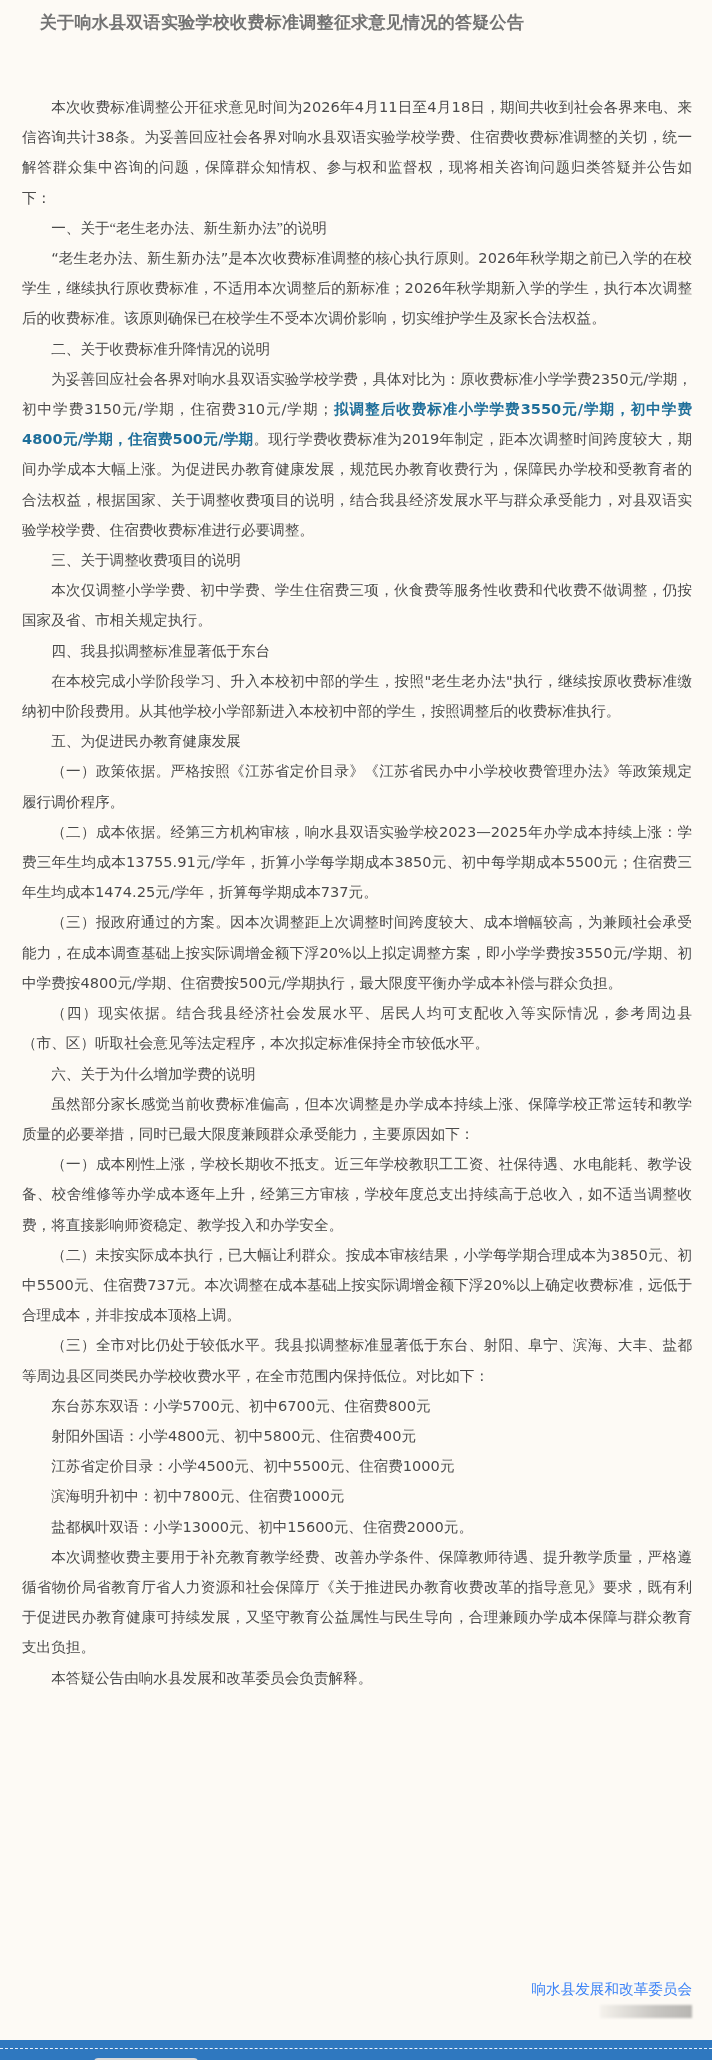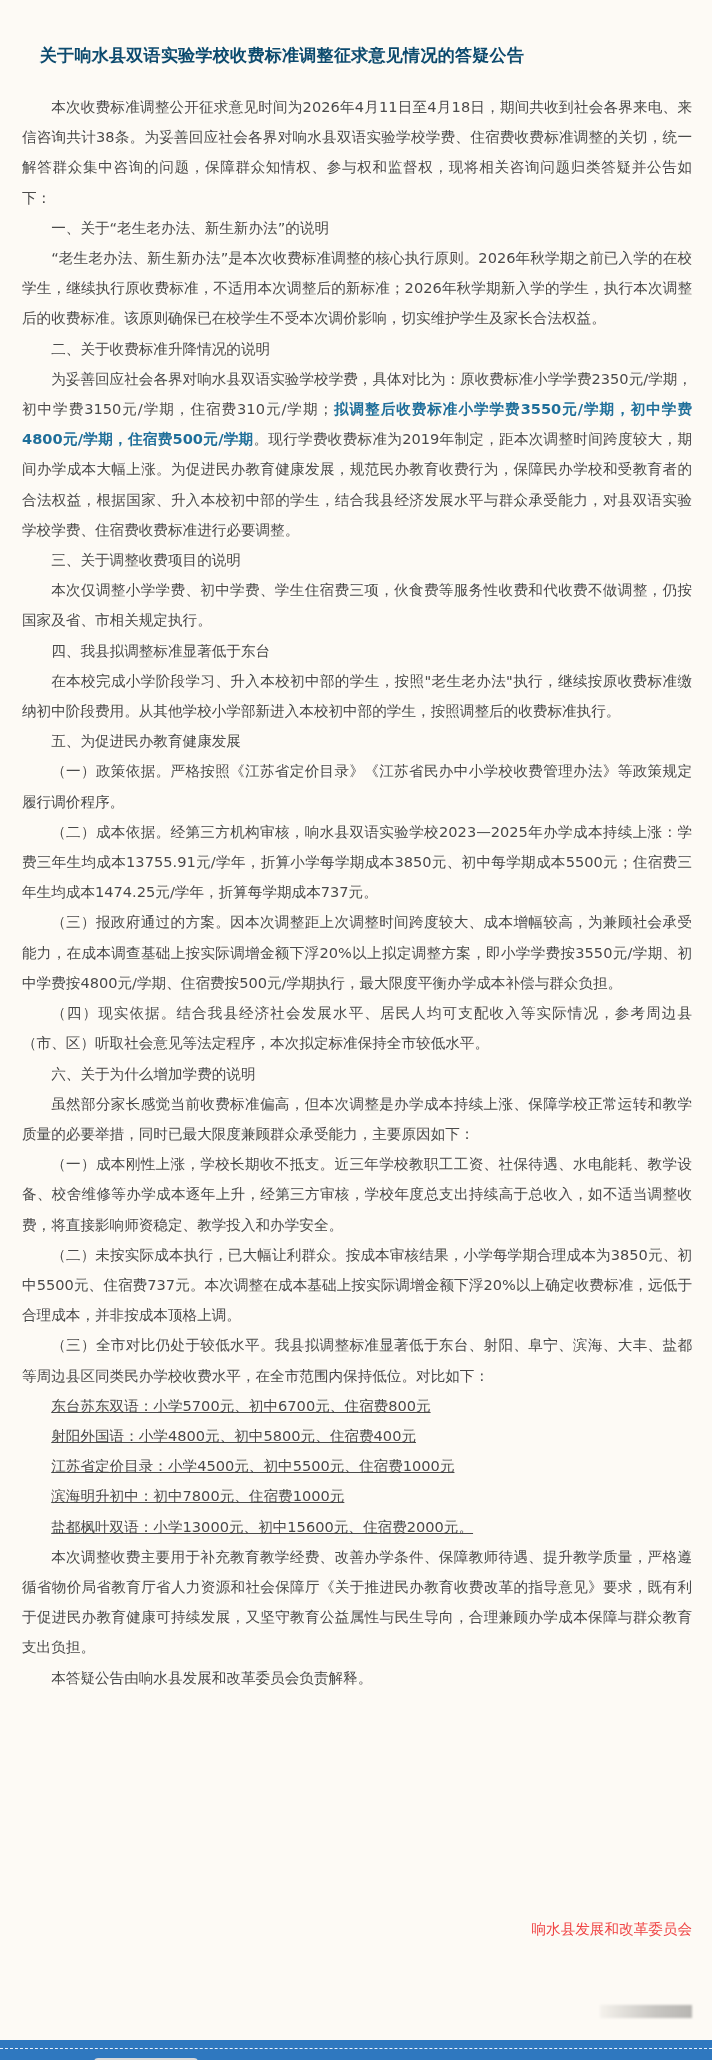--- a/index.html
+++ b/index.html
@@ -13,56 +13,56 @@
       position: relative;
     }
     .page {
       position: absolute;
       left: 0; top: 0;
       width: 712px;
       height: 2026px;
     }
     .title {
       position: absolute;
-      top: 44px;
+      top: 11px;
       left: 0;
       width: 564px;
       text-align: center;
       font-size: 17px;
       font-weight: bold;
-      color: #0c4a6e;
+      color: #737373;
       letter-spacing: 0.3px;
     }
     .content {
       position: absolute;
       top: 92px;
       left: 22px;
       width: 670px;
       font-size: 14.6px;
       line-height: 30.2px;
       text-align: justify;
       text-justify: inter-ideograph;
     }
     .content p {
       margin: 0;
       text-indent: 2em;
     }
-    .content p.heading { text-indent: 2em; }
+    .content p.heading { text-indent: 2em; font-family: Liberation Serif, serif; }
     .content p.item { text-indent: 2em; }
-    .content p.list { text-indent: 2em; text-decoration: underline; }
+    .content p.list { text-indent: 2em; }
     .hl {
       color: #1f6f9a;
       font-weight: bold;
     }
     .signature {
       position: absolute;
-      top: 1920px;
+      top: 1980px;
       right: 20px;
       font-size: 14.6px;
-      color: #ef4444;
+      color: #3b82f6;
       padding-left: 16px;
     }
     .date-blur {
       position: absolute;
       top: 2005px;
       right: 20px;
       width: 92px;
       height: 13px;
       background: linear-gradient(to right, #f5f2ec, #c8c6c2 60%, #b8b6b2);
       filter: blur(1px);
@@ -98,21 +98,21 @@
 <div class="page">
   <div class="title">关于响水县双语实验学校收费标准调整征求意见情况的答疑公告</div>
 
   <div class="content">
     <p>本次收费标准调整公开征求意见时间为2026年4月11日至4月18日，期间共收到社会各界来电、来信咨询共计38条。为妥善回应社会各界对响水县双语实验学校学费、住宿费收费标准调整的关切，统一解答群众集中咨询的问题，保障群众知情权、参与权和监督权，现将相关咨询问题归类答疑并公告如下：</p>
 
     <p class="heading">一、关于“老生老办法、新生新办法”的说明</p>
     <p>“老生老办法、新生新办法”是本次收费标准调整的核心执行原则。2026年秋学期之前已入学的在校学生，继续执行原收费标准，不适用本次调整后的新标准；2026年秋学期新入学的学生，执行本次调整后的收费标准。该原则确保已在校学生不受本次调价影响，切实维护学生及家长合法权益。</p>
 
     <p class="heading">二、关于收费标准升降情况的说明</p>
-    <p><span>为妥善回应社会各界对响水县双语实验学校学费，具体对比为：原收费标准小学学费2350元/学期，初中学费3150元/学期，住宿费310元/学期；</span><span class="hl">拟调整后收费标准小学学费3550元/学期，初中学费4800元/学期，住宿费500元/学期</span><span>。现行学费收费标准为2019年制定，距本次调整时间跨度较大，期间办学成本大幅上涨。为促进民办教育健康发展，规范民办教育收费行为，保障民办学校和受教育者的合法权益，根据国家、升入本校初中部的学生，结合我县经济发展水平与群众承受能力，对县双语实验学校学费、住宿费收费标准进行必要调整。</span></p>
+    <p><span>为妥善回应社会各界对响水县双语实验学校学费，具体对比为：原收费标准小学学费2350元/学期，初中学费3150元/学期，住宿费310元/学期；</span><span class="hl">拟调整后收费标准小学学费3550元/学期，初中学费4800元/学期，住宿费500元/学期</span><span>。现行学费收费标准为2019年制定，距本次调整时间跨度较大，期间办学成本大幅上涨。为促进民办教育健康发展，规范民办教育收费行为，保障民办学校和受教育者的合法权益，根据国家、关于调整收费项目的说明，结合我县经济发展水平与群众承受能力，对县双语实验学校学费、住宿费收费标准进行必要调整。</span></p>
 
     <p class="heading">三、关于调整收费项目的说明</p>
     <p>本次仅调整小学学费、初中学费、学生住宿费三项，伙食费等服务性收费和代收费不做调整，仍按国家及省、市相关规定执行。</p>
 
     <p class="heading">四、我县拟调整标准显著低于东台</p>
     <p>在本校完成小学阶段学习、升入本校初中部的学生，按照"老生老办法"执行，继续按原收费标准缴纳初中阶段费用。从其他学校小学部新进入本校初中部的学生，按照调整后的收费标准执行。</p>
 
     <p class="heading">五、为促进民办教育健康发展</p>
     <p class="item">（一）政策依据。严格按照《江苏省定价目录》《江苏省民办中小学校收费管理办法》等政策规定履行调价程序。</p>
     <p class="item">（二）成本依据。经第三方机构审核，响水县双语实验学校2023—2025年办学成本持续上涨：学费三年生均成本13755.91元/学年，折算小学每学期成本3850元、初中每学期成本5500元；住宿费三年生均成本1474.25元/学年，折算每学期成本737元。</p>

